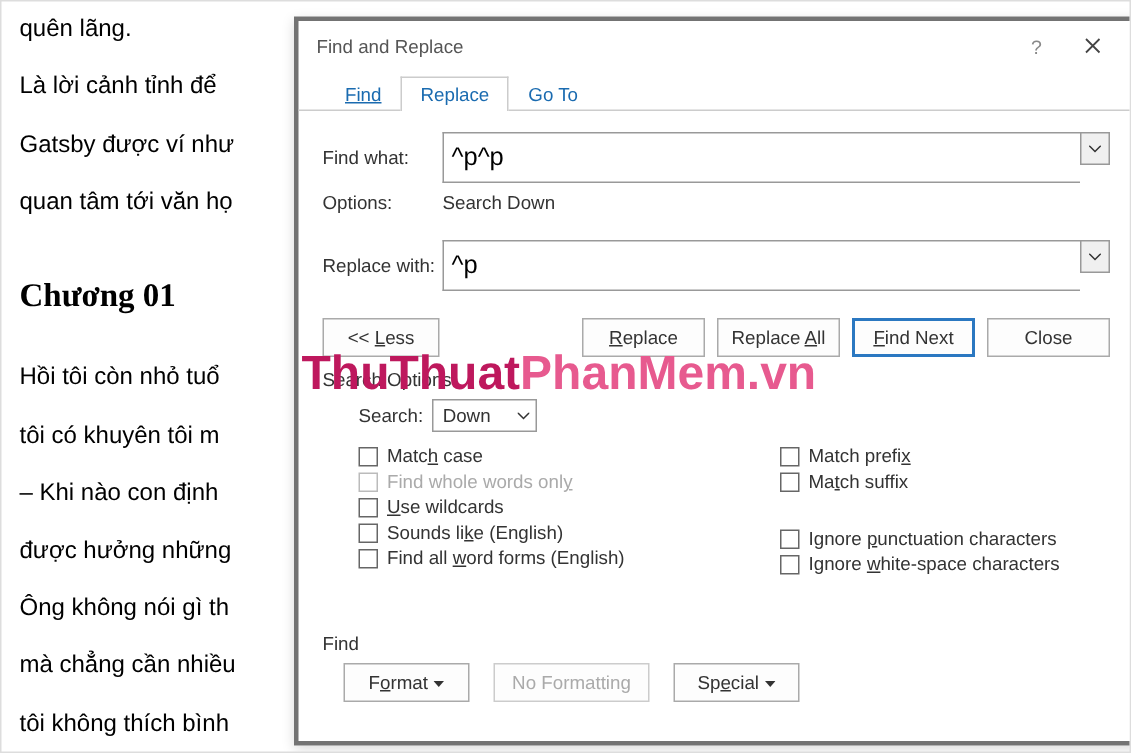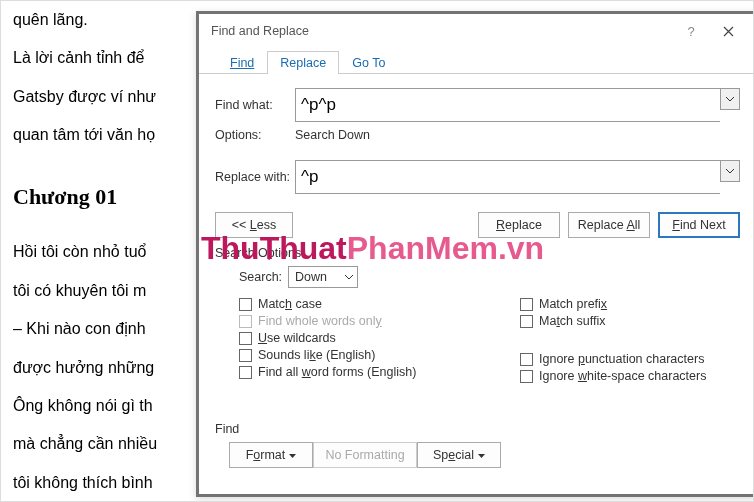--- a/index.html
+++ b/index.html
@@ -54,21 +54,21 @@
 .checks .col.right { flex: 0 0 220px; }
 .chk { display: flex; align-items: center; gap: 6px; margin: 3px 0 3px 24px; font-size: 12.5px; }
 .chk .box { width: 13px; height: 13px; border: 1px solid #666; background: #fff; flex-shrink: 0; }
 .chk.disabled { color: #aaa; }
 .chk.disabled .box { border-color: #bbb; }
 .chk .ul { text-decoration: underline; }
 
 
 .findgrp { margin-top: 36px; }
 .findgrp-label { font-size: 12.5px; margin-bottom: 6px; }
-.findgrp-btns { display: flex; gap: 0; margin-left: 14px; align-items: center; }
+.findgrp-btns { display: flex; gap: 16px; margin-left: 14px; align-items: center; }
 .btn.menu { min-width: 84px; position: relative; }
 .btn.menu .caret { margin-left: 4px; }
 .btn.menu .caret svg { width: 7px; height: 5px; }
 .btn.disabled { color: #aaa; border-color: #ccc; }
 
 
 .watermark { position: absolute; left: 200px; top: 229px; font-size: 32px; font-weight: 700; pointer-events: none; font-family: Arial, sans-serif; }
 .watermark .tt { color: #be185d; }
 .watermark .pm { color: #e75a8f; }
 .watermark .vn { color: #e75a8f; font-weight: 700; }
@@ -145,20 +145,21 @@
         </div>
       <div class="btn">
           <span><span class="ul">R</span>eplace</span>
         </div>
       <div class="btn">
           <span>Replace <span class="ul">A</span>ll</span>
         </div>
       <div class="btn primary">
           <span><span class="ul">F</span>ind Next</span>
         </div>
+      <div class="btn">Close</div>
     </div>
 
     <div class="section-label">Search Options</div>
 
     <div class="searchline">
       <span>Search:</span>
       <div class="small-select">
         <span>Down</span>
         <svg viewBox="0 0 8 5">
             <path d="M0 0 L4 4 L8 0" fill="none" stroke="#333" stroke-width="1"></path>

